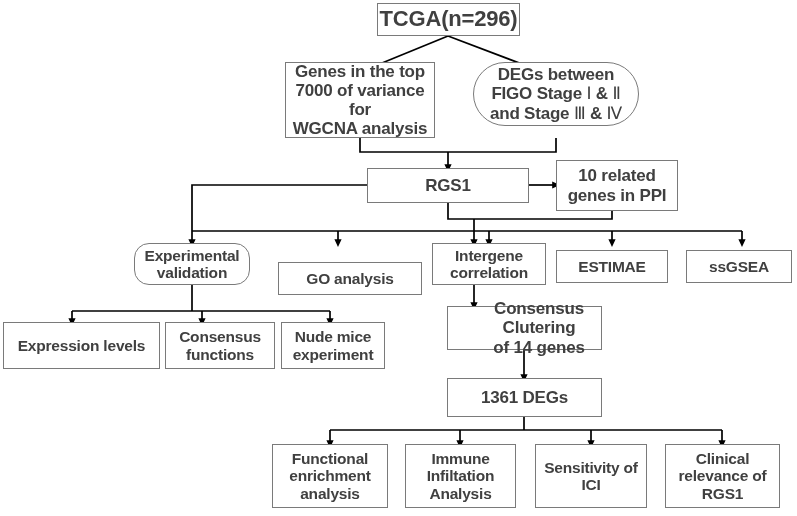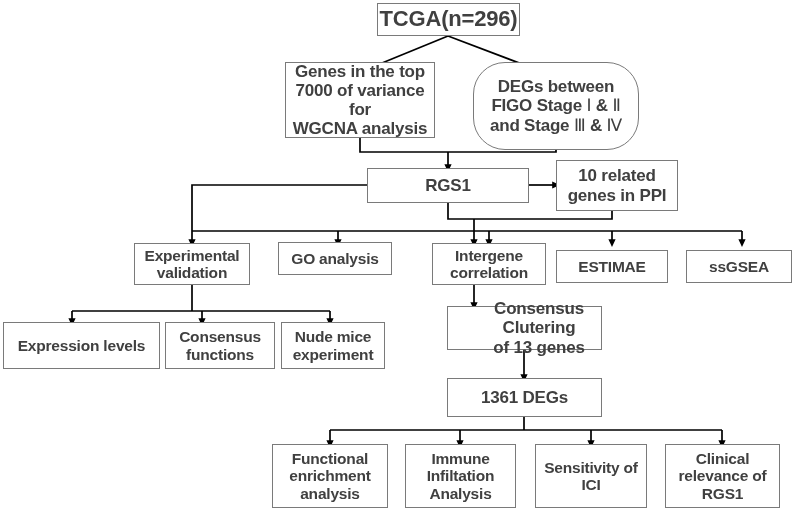--- a/index.html
+++ b/index.html
@@ -103,47 +103,47 @@
   </div>
 
   <div class="node t-big" style="left:285px; top:62px; width:150px; height:76px;">
     <span class="lbl">
       <span>Genes in the top</span><br>
       <span>7000 of variance for</span><br>
       <span>WGCNA analysis</span>
     </span>
   </div>
 
-  <div class="node t-big" style="left:473px; top:62px; width:166px; height:88px;border-radius:32px;">
+  <div class="node t-big" style="left:473px; top:62px; width:166px; height:64px;border-radius:32px;">
     <span class="lbl">
       <span>DEGs between</span><br>
       <span>FIGO Stage </span><span class="rn">Ⅰ</span><span> &amp; </span><span class="rn">Ⅱ</span><br>
       <span>and Stage </span><span class="rn">Ⅲ</span><span> &amp; </span><span class="rn">Ⅳ</span>
     </span>
   </div>
 
   <div class="node t-big" style="left:367px; top:168px; width:162px; height:35px;">
     <span class="lbl">RGS1</span>
   </div>
 
   <div class="node t-big" style="left:556px; top:160px; width:122px; height:51px;">
     <span class="lbl">
       <span>10 related</span><br>
       <span>genes in PPI</span>
     </span>
   </div>
 
-  <div class="node t-med" style="left:134px; top:243px; width:116px; height:42px;">
+  <div class="node t-med" style="left:134px; top:243px; width:116px; height:42px;border-radius:15px;">
     <span class="lbl">
       <span>Experimental</span><br>
       <span>validation</span>
     </span>
   </div>
 
-  <div class="node t-med" style="left:278px; top:242px; width:114px; height:33px;justify-content:center;">
+  <div class="node t-med" style="left:278px; top:262px; width:144px; height:33px;justify-content:center;">
     <span class="lbl">GO analysis</span>
   </div>
 
   <div class="node t-med" style="left:432px; top:243px; width:114px; height:42px;">
     <span class="lbl">
       <span>Intergene</span><br>
       <span>correlation</span>
     </span>
   </div>
 
@@ -171,21 +171,21 @@
   <div class="node t-med" style="left:281px; top:322px; width:104px; height:47px;">
     <span class="lbl">
       <span>Nude mice</span><br>
       <span>experiment</span>
     </span>
   </div>
 
   <div class="node t-big" style="left:447px; top:306px; width:155px; height:44px;padding-left:29px;">
     <span class="lbl">
       <span>Consensus Clutering</span><br>
-      <span>of 13 genes</span>
+      <span>of 14 genes</span>
     </span>
   </div>
 
   <div class="node t-big" style="left:447px; top:378px; width:155px; height:39px;">
     <span class="lbl">1361 DEGs</span>
   </div>
 
   <div class="node t-med" style="left:272px; top:444px; width:116px; height:64px;">
     <span class="lbl">
       <span>Functional</span><br>

